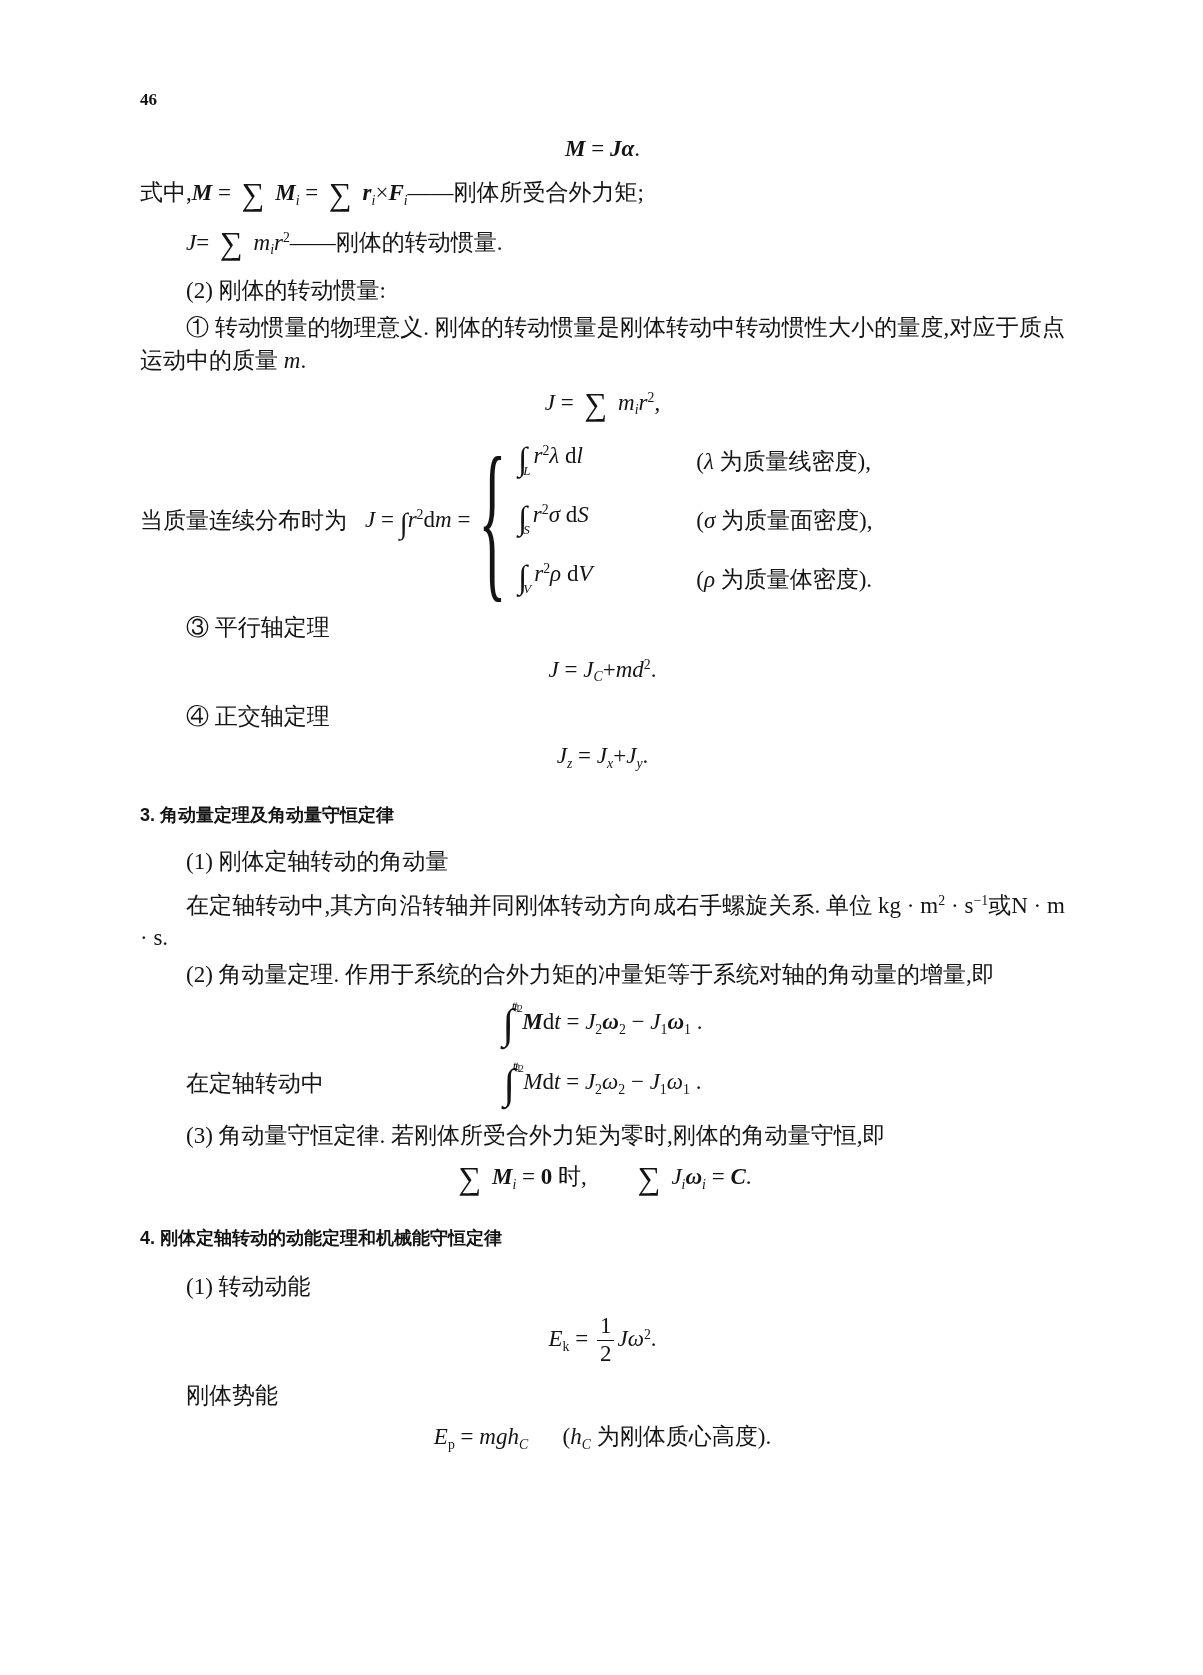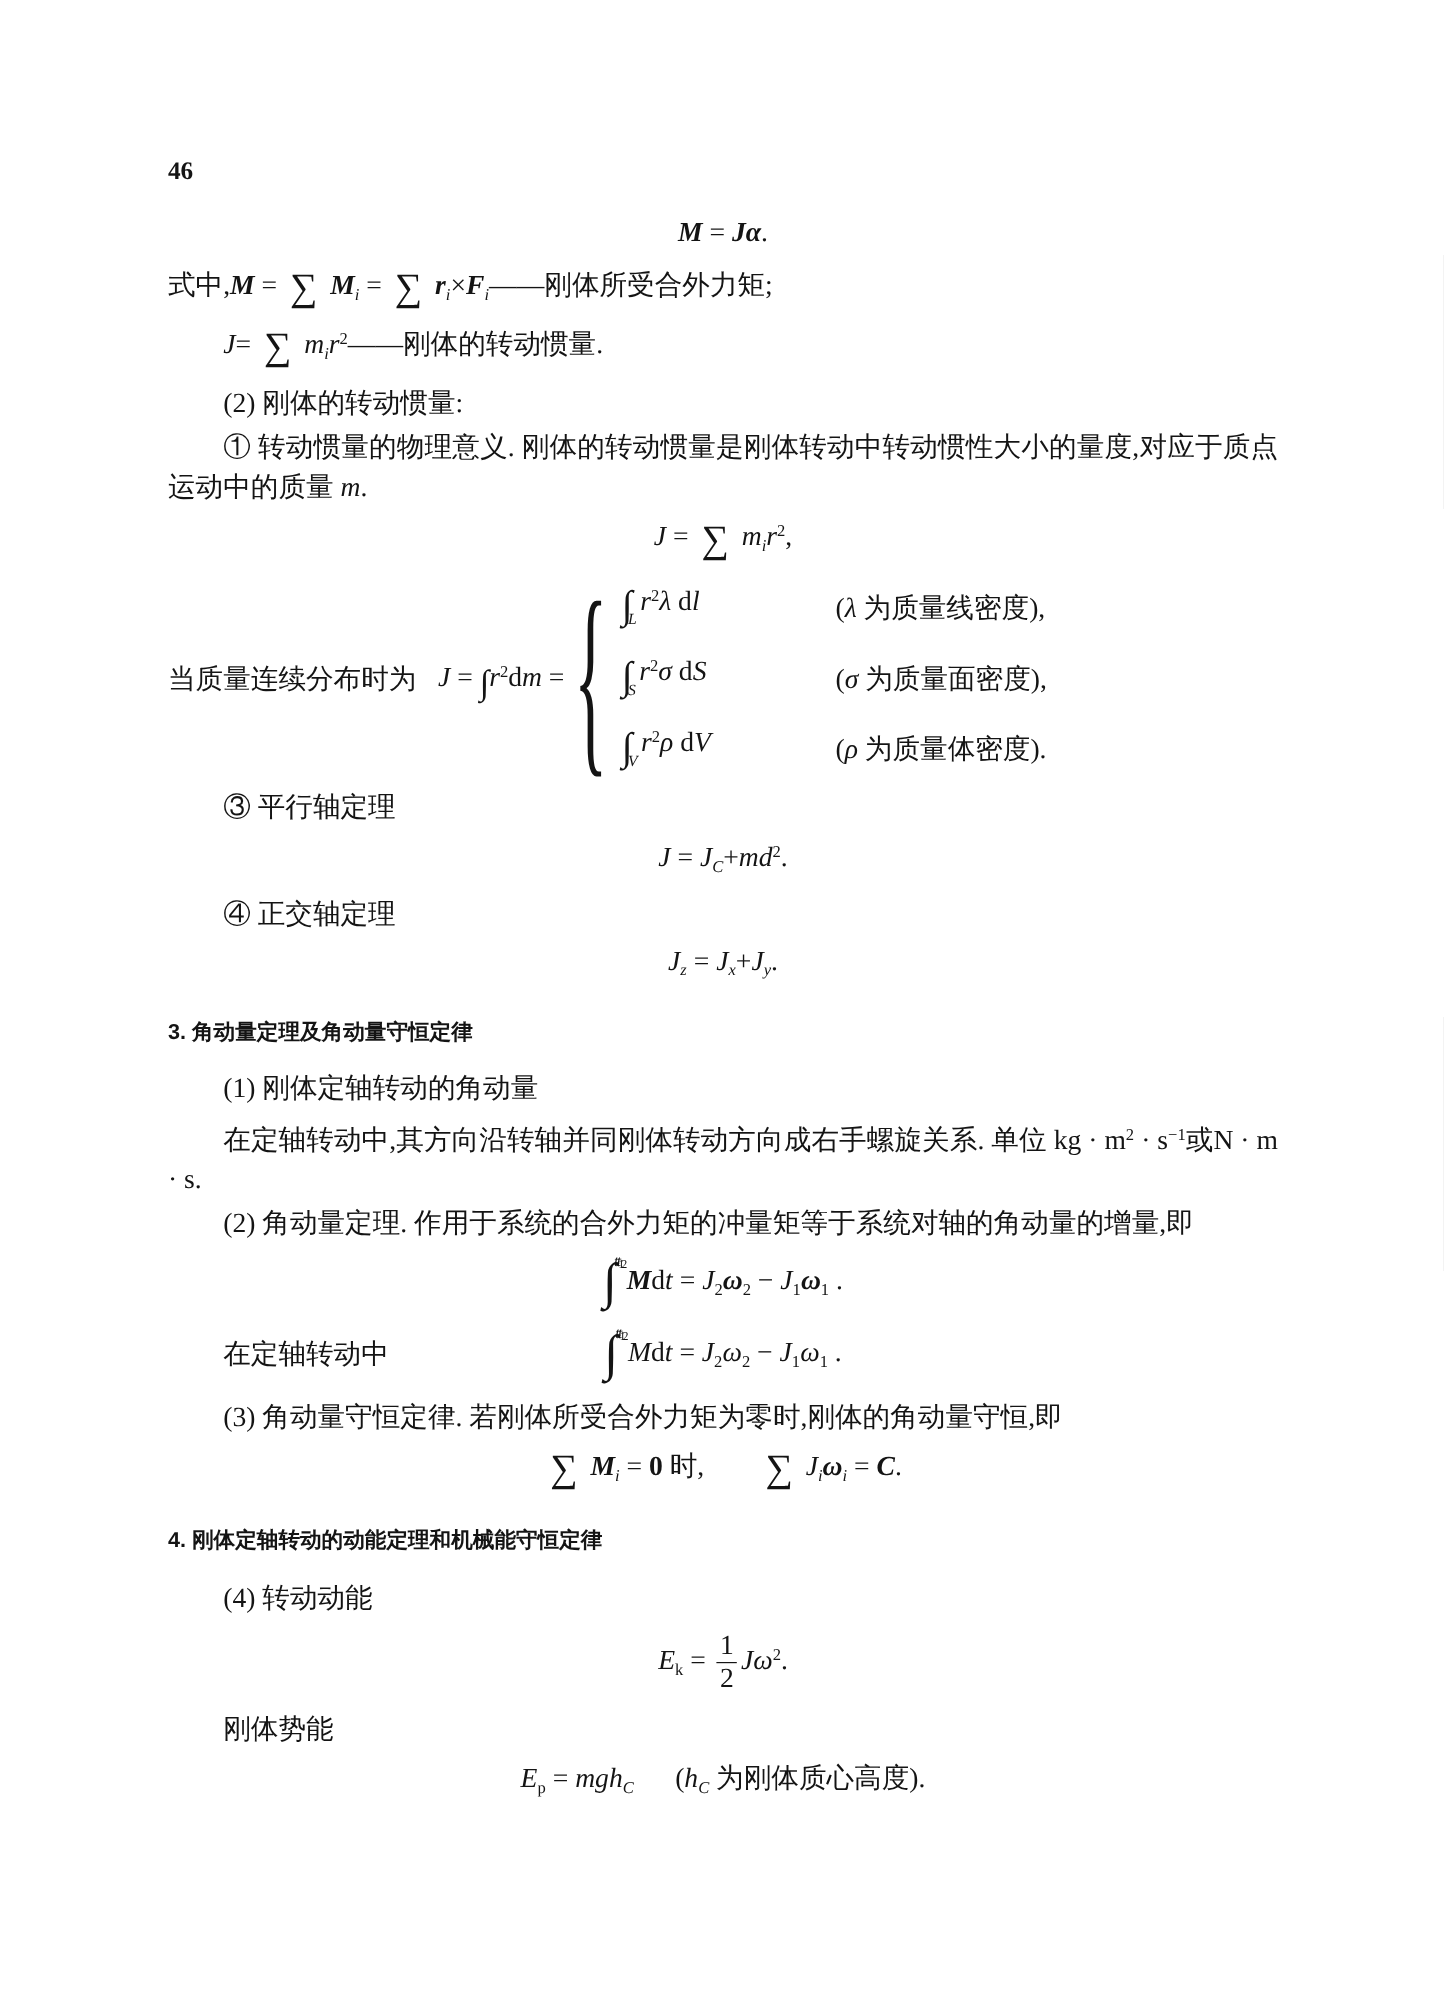--- a/index.html
+++ b/index.html
@@ -10,21 +10,21 @@
     background:#ffffff;
     color:#141414;
     font-family:"Liberation Serif","DejaVu Serif",serif;
     font-size:23px;
     overflow:hidden;
   }
   .content{padding:90px 138px 0 140px;}
 
   
   .hdr{display:flex;align-items:baseline;gap:20px;font-size:19px;}
-  .hdr .pgnum{font-weight:bold;font-size:21px;margin-top:40px;}
+  .hdr .pgnum{font-weight:bold;font-size:17px;}
 
   
   .para{margin:0;line-height:33px;text-align:justify;}
   .ind{padding-left:46px;}
   .tind{text-indent:46px;}
   .eq{text-align:center;line-height:34px;}
 
   
   .h-sec{
     font-family:"Liberation Sans","DejaVu Sans",sans-serif;
@@ -161,21 +161,21 @@
             </span>
           </span><span class="s">M</span>d<span class="s">t</span> = <span class="s">J</span><sub>2</sub><span class="s">ω</span><sub>2</sub> − <span class="s">J</span><sub>1</sub><span class="s">ω</span><sub>1</sub> .</span>
     </div>
 
     <p class="para ind mt6">(3) 角动量守恒定律. 若刚体所受合外力矩为零时,刚体的角动量守恒,即</p>
 
     <div class="eq mt8"><span class="sum">∑</span> <span class="v">M</span><sub class="s">i</sub> = <b>0</b> 时,  <span class="sum">∑</span> <span class="s">J</span><sub class="s">i</sub><span class="v">ω</span><sub class="s">i</sub> = <span class="v">C</span>.</div>
 
     <p class="h-sec mt18">4. 刚体定轴转动的动能定理和机械能守恒定律</p>
 
-    <p class="para ind mt14">(4) 转动动能</p>
+    <p class="para ind mt14">(1) 转动动能</p>
 
     <div class="eq mt10"><span class="s">E</span><sub class="rm">k</sub> = <span class="frac"><span class="fn">1</span><span class="fd">2</span></span><span class="s">J</span><span class="s">ω</span><sup>2</sup>.</div>
 
     <p class="para ind mt12">刚体势能</p>
 
     <div class="eq mt8"><span class="s">E</span><sub class="rm">p</sub> = <span class="s">m</span><span class="s">g</span><span class="s">h</span><sub class="s">C</sub>  (<span class="s">h</span><sub class="s">C</sub> 为刚体质心高度).</div>
 
   </div>
 </div>
 

